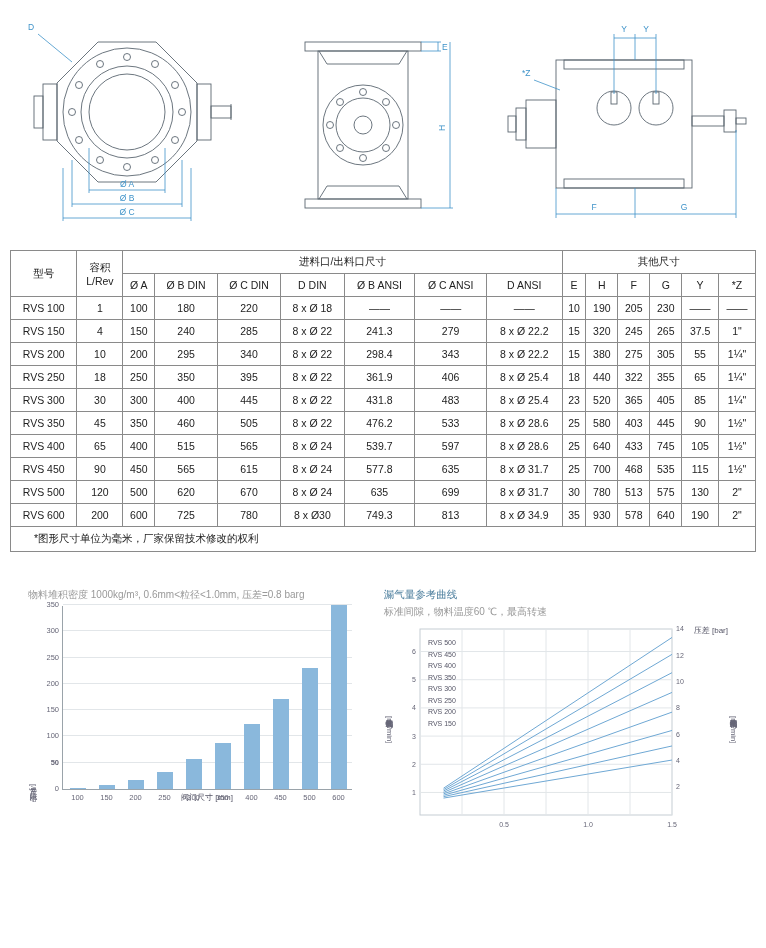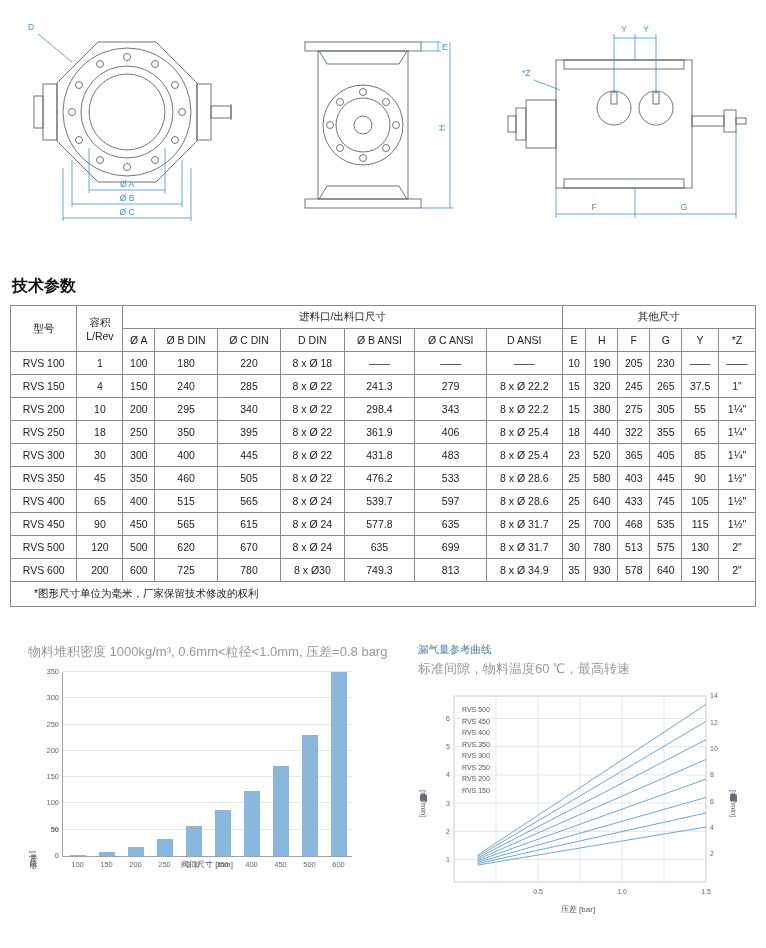--- a/index.html
+++ b/index.html
@@ -16,33 +16,33 @@
 
   
   .section-title{font-size:16px;font-weight:bold;margin:26px 0 8px 12px;color:#111}
   table.spec{border-collapse:collapse;margin:0 10px;width:746px;font-size:10.5px;border:1.5px solid #777}
   .spec th,.spec td{border:1px solid #8a8a8a;text-align:center;padding:3px 2px;height:23px;font-weight:normal;color:#222}
   .spec tfoot td{text-align:left;padding:5px 23px}
 
   
   .charts{display:flex;justify-content:space-between;padding:0 28px;margin-top:36px}
   .chart-title{font-size:10.5px;color:#4d7f9e;margin-bottom:3px}
-  .chart-subtitle{font-size:13px;color:#999;margin-bottom:12px}
+  .chart-subtitle{font-size:10px;color:#999;margin-bottom:4px}
   .bar-area{display:flex;align-items:flex-end}
   .ylabel-v{writing-mode:vertical-rl;font-size:7.5px;color:#667;margin-right:0;padding-top:20px}
   .bar-plot{position:relative;width:290px;height:184px;margin-left:24px;border-left:1px solid #9aa3aa;border-bottom:1px solid #9aa3aa}
   .gridline{position:absolute;left:0;width:100%;height:1px;background:#e2e6e9}
   .ytick{position:absolute;left:-24px;width:20px;text-align:right;font-size:7.5px;color:#667}
   .bar{position:absolute;bottom:0;width:16px}
   .xtick{position:absolute;bottom:-13px;width:26px;text-align:center;font-size:7.5px;color:#667}
   .xlabel{font-size:8px;color:#556;text-align:center;margin-top:2px}
   .bar-xlabel{width:290px;margin-left:34px}
   .line-chart{display:flex;align-items:center}
   .ylab-left,.ylab-right{writing-mode:vertical-rl;font-size:7.5px;color:#667}
-  .svg-col{display:flex;flex-direction:column}
+  .svg-col{display:flex;flex-direction:row}
   .svg-col .xlabel{margin-top:2px}
   .tick{font-size:7px;fill:#667}
   .legend{font-size:7px;fill:#556}
 </style>
 </head>
 <body>
 
 <div class="page">
 
   <section class="drawings">
@@ -149,21 +149,20 @@
         <line x1="141" y1="178" x2="141" y2="208"></line>
         <line x1="242" y1="120" x2="242" y2="208"></line>
         <line x1="62" y1="204" x2="141" y2="204"></line>
         <line x1="141" y1="204" x2="242" y2="204"></line>
         <text x="100" y="200" text-anchor="middle">F</text>
         <text x="190" y="200" text-anchor="middle">G</text>
       </g>
     </svg>
   </section>
 
-  <h2 class="section-title">技术参数</h2>
 
   <table class="spec">
     <thead>
       <tr>
         <th rowspan="2">型号</th>
         <th rowspan="2">
           <span>容积</span><br>
           <span>L/Rev</span>
         </th>
         <th colspan="7">进料口/出料口尺寸</th>

